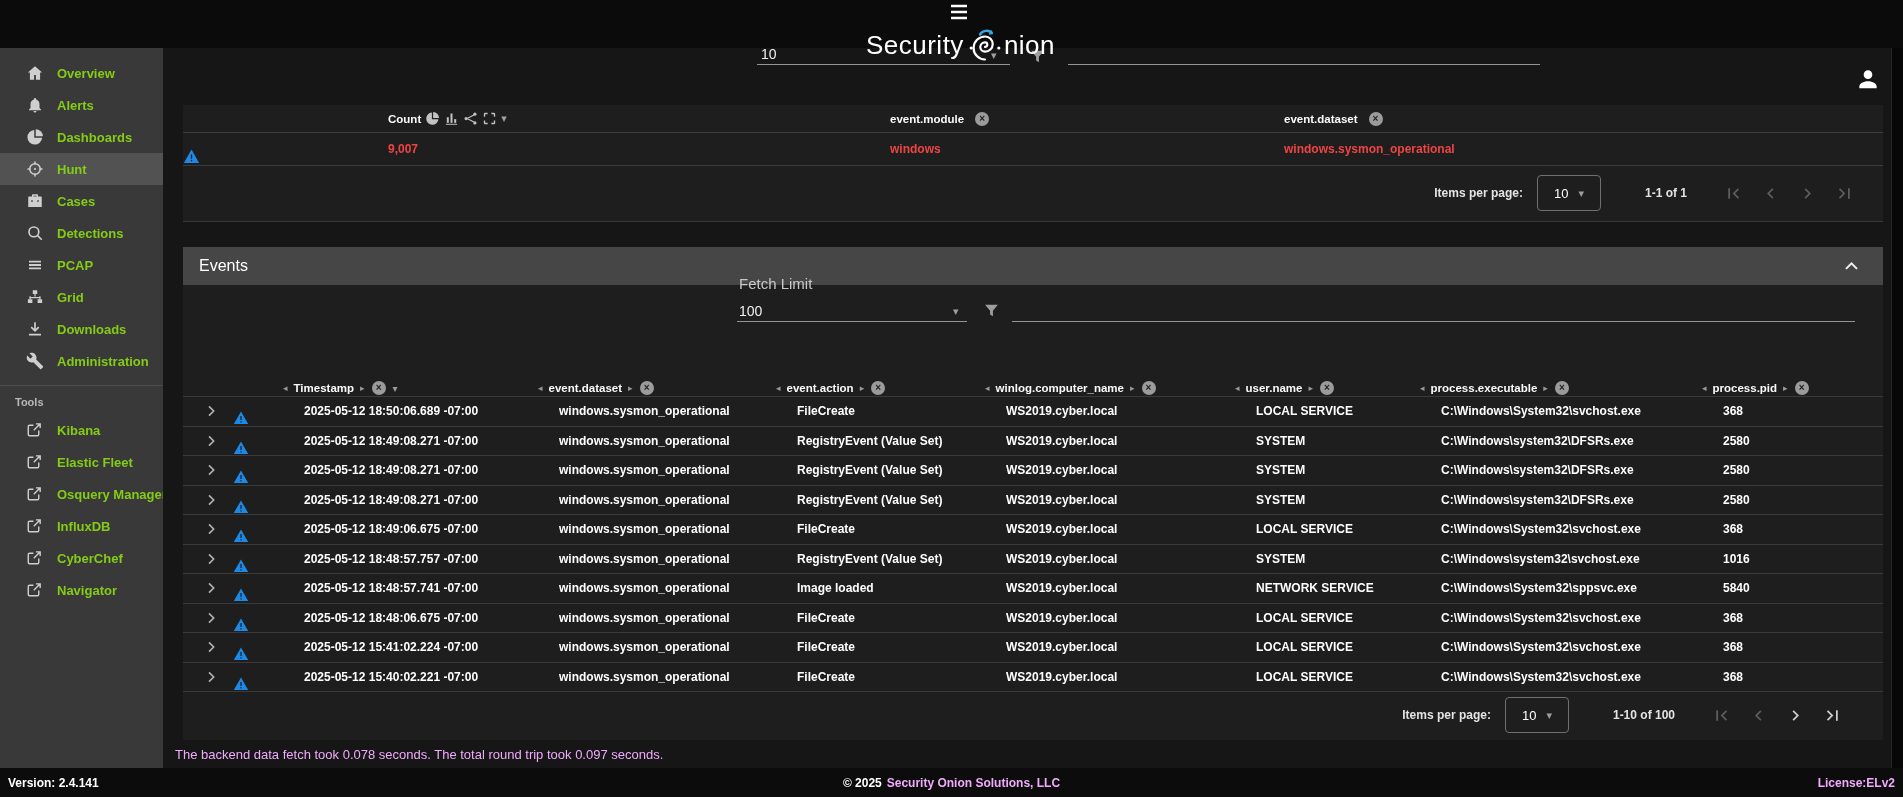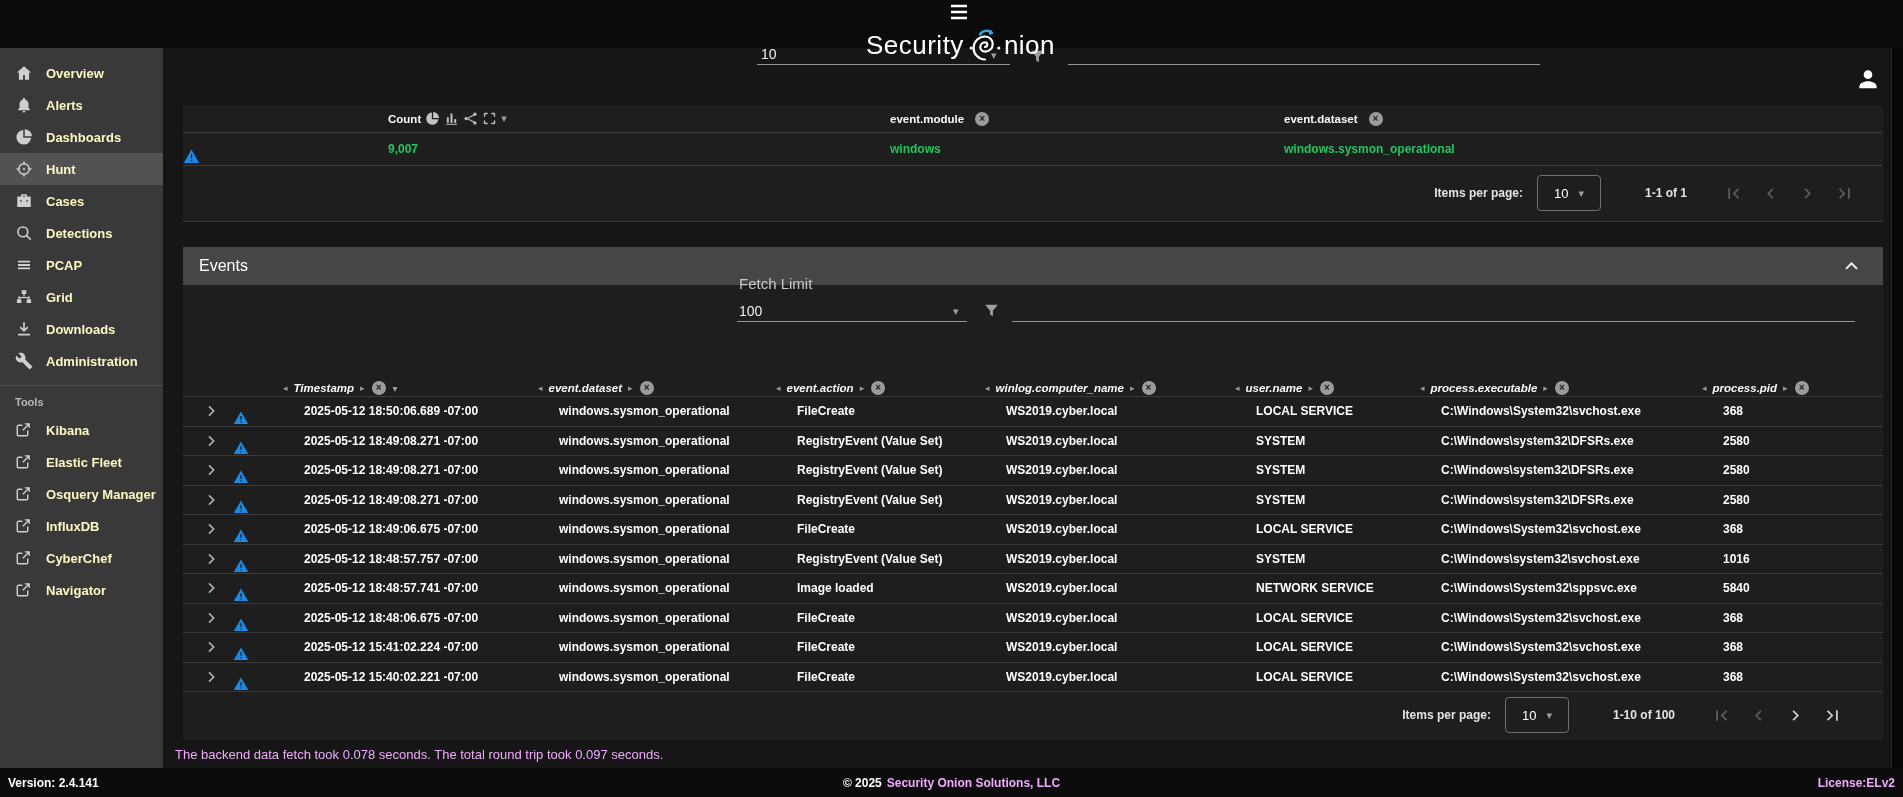--- a/index.html
+++ b/index.html
@@ -13,21 +13,21 @@
   
   .topbar{position:absolute;left:0;top:0;width:1903px;height:48px;background:#0b0b0b;display:flex;align-items:center;z-index:5;flex-direction:column;}
   .hamburger{margin-left:14px;width:26px;height:26px;color:#fff;cursor:pointer;display:flex;align-items:center;justify-content:center;}
   .logo{display:flex;align-items:center;margin-left:18px;}
   .logo-text{font-size:26px;font-weight:400;color:#fff;letter-spacing:0.5px;}
   .logo-onion{margin:2px 1px 0 3px;}
   .avatar{margin-left:auto;margin-right:22px;width:26px;height:26px;color:#fff;cursor:pointer;}
 
   
   .sidebar{position:absolute;left:0;top:48px;width:163px;height:720px;background:#393939;padding-top:9px;}
-  .side-item{height:32px;display:flex;align-items:center;padding-left:15px;cursor:pointer;color:#fef9c3;}
+  .side-item{height:32px;display:flex;align-items:center;padding-left:26px;cursor:pointer;color:#84cc16;}
   .side-item .ico{width:18px;height:18px;color:#cfcfcf;flex:none;}
   .side-item .lbl{margin-left:13px;font-size:13px;font-weight:700;white-space:nowrap;}
   .side-item.selected{background:#525252;}
   .side-div{height:1px;background:#4d4d4d;margin:8px 0 6px 0;}
   .tools-label{padding:4px 0 6px 15px;font-size:11px;font-weight:700;color:#b9b9b9;}
 
   
   .content{position:absolute;left:163px;top:48px;width:1728px;height:720px;background:#161616;}
 
   .u-line{border-bottom:1px solid #949494;}
@@ -40,21 +40,21 @@
   .gb-limit-caret{position:absolute;left:828px;top:1px;}
   .gb-funnel{position:absolute;left:866px;top:0;}
   .gb-filter-line{position:absolute;left:905px;top:16px;width:472px;}
 
   
   .gb-card{position:absolute;left:20px;top:57px;width:1700px;height:117px;background:#1e1e1e;border-bottom:1px solid #383838;}
   .gb-grid{display:grid;grid-template-columns:205px 502px 394px auto;align-items:center;}
   .gb-head{height:28px;border-bottom:1px solid #3c3c3c;font-size:11.5px;font-weight:700;color:#fafafa;}
   .gb-head .hgroup{display:flex;align-items:center;gap:4px;}
   .gb-head .mini{width:15px;height:15px;color:#c2c2c2;cursor:pointer;}
-  .gb-row{height:33px;border-bottom:1px solid #3c3c3c;font-size:12px;font-weight:700;color:#22c55e;}
+  .gb-row{height:33px;border-bottom:1px solid #3c3c3c;font-size:12px;font-weight:700;color:#ef4444;}
   .warn-tri{width:17px;height:17px;margin-left:33px;cursor:pointer;}
   .circle-x{display:inline-flex;align-items:center;justify-content:center;width:14px;height:14px;border-radius:50%;background:#9b9b9b;color:#222;font-size:10px;font-weight:700;margin-left:7px;cursor:pointer;line-height:1;}
 
   
   .pag{display:flex;align-items:center;justify-content:flex-end;font-size:12px;color:#e3e3e3;}
   .gb-pag{height:54px;padding-right:28px;}
   .pag .ipp{font-weight:700;}
   .pag-select{margin-left:14px;width:64px;height:36px;border:1px solid #6f6f6f;border-radius:4px;display:flex;align-items:center;justify-content:center;gap:10px;font-size:13px;color:#fff;cursor:pointer;}
   .pag-range{margin-left:44px;font-weight:700;}
   .pag-nav{margin-left:36px;display:flex;align-items:center;gap:16px;}
@@ -74,21 +74,21 @@
   .fetch-caret{position:absolute;left:770px;top:58px;}
   .ev-funnel{position:absolute;left:800px;top:55px;}
   .ev-filter-line{position:absolute;left:829px;top:74px;width:843px;}
 
   
   .etable{position:absolute;left:0;top:121px;width:1700px;}
   .egrid{display:grid;grid-template-columns:30px 71px 255px 238px 209px 250px 185px 282px 160px;padding-left:20px;align-items:center;}
   .ehead{height:29px;border-bottom:1px solid #3a3a3a;font-size:11.5px;font-weight:700;color:#fafafa;}
   .th{display:flex;align-items:center;margin-left:-21px;}
   .harrow{color:#9a9a9a;font-size:9px;cursor:pointer;}
-  .hlabel{margin:14px 6px;white-space:nowrap;font-style:italic;}
+  .hlabel{margin:14px 6px;white-space:nowrap;}
   .hcaret{color:#9a9a9a;font-size:10px;margin-left:7px;cursor:pointer;}
   .erow{height:29.5px;border-bottom:1px solid #3a3a3a;font-size:12px;font-weight:700;color:#fff;}
   .erow .cell{white-space:nowrap;overflow:hidden;}
   .row-chev{width:16px;height:16px;color:#b5b5b5;cursor:pointer;}
   .erow .warn-tri{margin-left:9px;width:16px;height:16px;}
   .ev-pag{position:absolute;left:0;bottom:2px;width:1700px;height:46px;padding-right:40px;}
 
   .status-line{position:absolute;left:12px;top:699px;font-size:13px;color:#f0abfc;}
 
   

